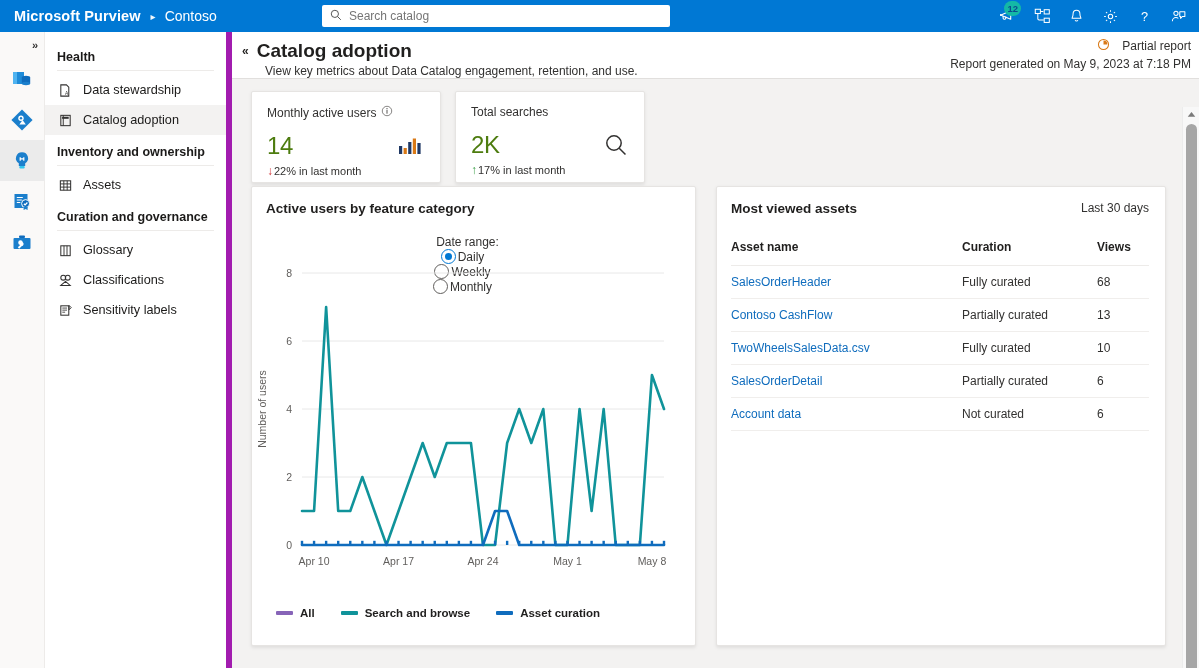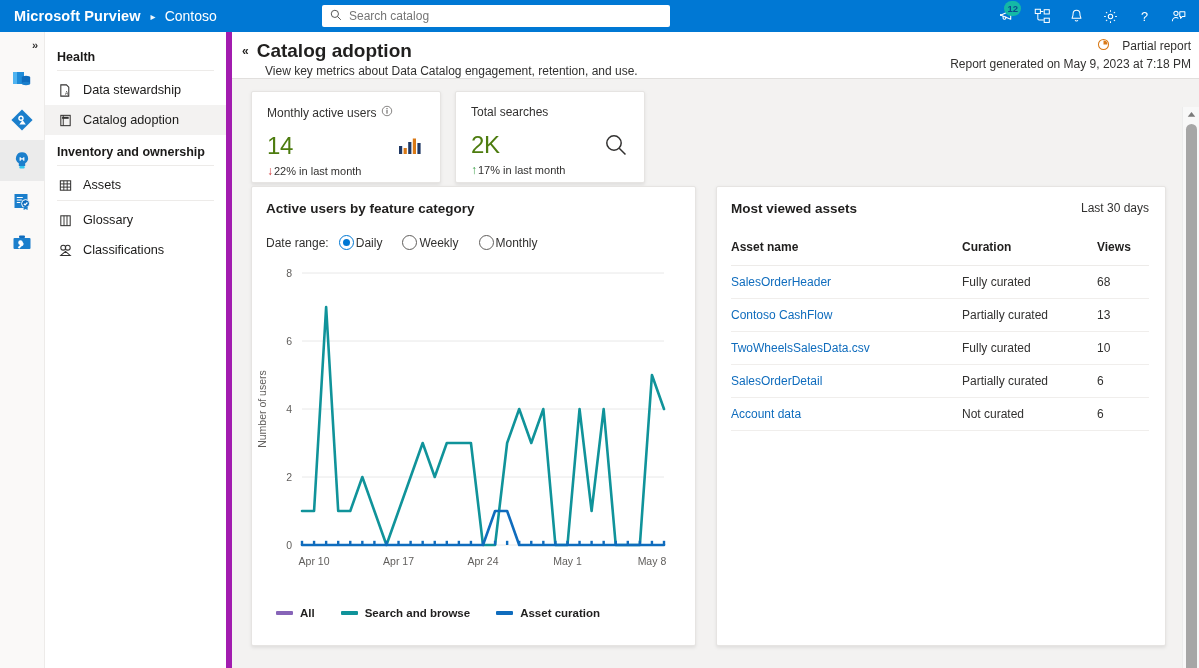--- a/index.html
+++ b/index.html
@@ -106,21 +106,21 @@
   .arrow-down { color: #d13438; font-size: 12px; }
   .arrow-up { color: #3ea04a; font-size: 12px; }
   .kpi-icon { position: absolute; right: 18px; top: 44px; }
 
   .panels { display: flex; gap: 20px; margin-top: 3px; }
   .panel-chart { width: 445px; height: 460px; padding: 14px 16px 0 14px; position: relative; }
   .panel-table { width: 450px; height: 460px; padding: 14px 16px 0 14px; position: relative; }
   .panel-title { font-size: 13.5px; font-weight: 600; color: #201f1e; }
   .panel-right-label { position: absolute; right: 16px; top: 14px; font-size: 12px; color: #323130; }
 
-  .daterange { display: flex; align-items: center; gap: 0; margin-top: 19px; font-size: 12px; color: #323130;}
+  .daterange { display: flex; align-items: center; gap: 0; margin-top: 19px; font-size: 12px; color: #323130; flex-direction: column;}
   .dr-label { margin-right: 10px; }
   .radio { display: flex; align-items: center; gap: 2px; margin-right: 20px; cursor: pointer; }
   .radio .dot {
     width: 15px; height: 15px; border-radius: 50%; border: 1px solid #605e5c;
     display: inline-block; position: relative; background:#fff;
   }
   .radio.on .dot { border: 1px solid #0078d4; }
   .radio.on .dot:after {
     content:''; position:absolute; left:3px; top:3px; width:7px; height:7px;
     border-radius:50%; background:#0078d4;
@@ -294,40 +294,51 @@
     <div class="nav-item">
       <span class="nav-ico">
         <svg width="15" height="15" viewBox="0 0 16 16">
             <rect x="2.5" y="3" width="11" height="10" fill="none" stroke="#323130" stroke-width="1.1"></rect>
             <path d="M2.5 6.3h11M2.5 9.7h11M6.2 3v10M9.8 3v10" stroke="#323130" stroke-width="1"></path>
           </svg>
       </span>
       <span>Assets</span>
     </div>
 
+    <div class="nav-group-title" style="margin-top:10px;">Curation and governance</div>
     <div class="nav-sep"></div>
     <div class="nav-item">
       <span class="nav-ico">
         <svg width="15" height="15" viewBox="0 0 16 16">
             <rect x="3" y="3" width="10" height="10.5" fill="none" stroke="#323130" stroke-width="1.1"></rect>
             <line x1="6.4" y1="3" x2="6.4" y2="13.5" stroke="#323130" stroke-width="1"></line>
             <line x1="9.6" y1="3" x2="9.6" y2="13.5" stroke="#323130" stroke-width="1"></line>
           </svg>
       </span>
       <span>Glossary</span>
     </div>
     <div class="nav-item">
       <span class="nav-ico">
         <svg width="15" height="15" viewBox="0 0 16 16">
             <circle cx="5.6" cy="5" r="2.6" fill="none" stroke="#323130" stroke-width="1.1"></circle>
             <circle cx="10.4" cy="5" r="2.6" fill="none" stroke="#323130" stroke-width="1.1"></circle>
             <path d="M3 13.3l5-4.4 5 4.4z" fill="none" stroke="#323130" stroke-width="1.1"></path>
           </svg>
       </span>
       <span>Classifications</span>
+    </div>
+    <div class="nav-item">
+      <span class="nav-ico">
+        <svg width="15" height="15" viewBox="0 0 16 16">
+            <rect x="3" y="3" width="8.5" height="10" fill="none" stroke="#323130" stroke-width="1.1"></rect>
+            <path d="M4.6 5.4h5M4.6 7.6h5M4.6 9.8h3" stroke="#323130" stroke-width=".9"></path>
+            <path d="M11.8 2.6l2.3 2.3-2.3 2.3z" fill="none" stroke="#323130" stroke-width="1"></path>
+          </svg>
+      </span>
+      <span>Sensitivity labels</span>
     </div>
   </div>
 
   <div class="main">
 
     <div class="page-header">
       <div class="ph-left">
         <span class="collapse-chev">«</span>
         <span class="page-title">Catalog adoption</span>
       </div>

